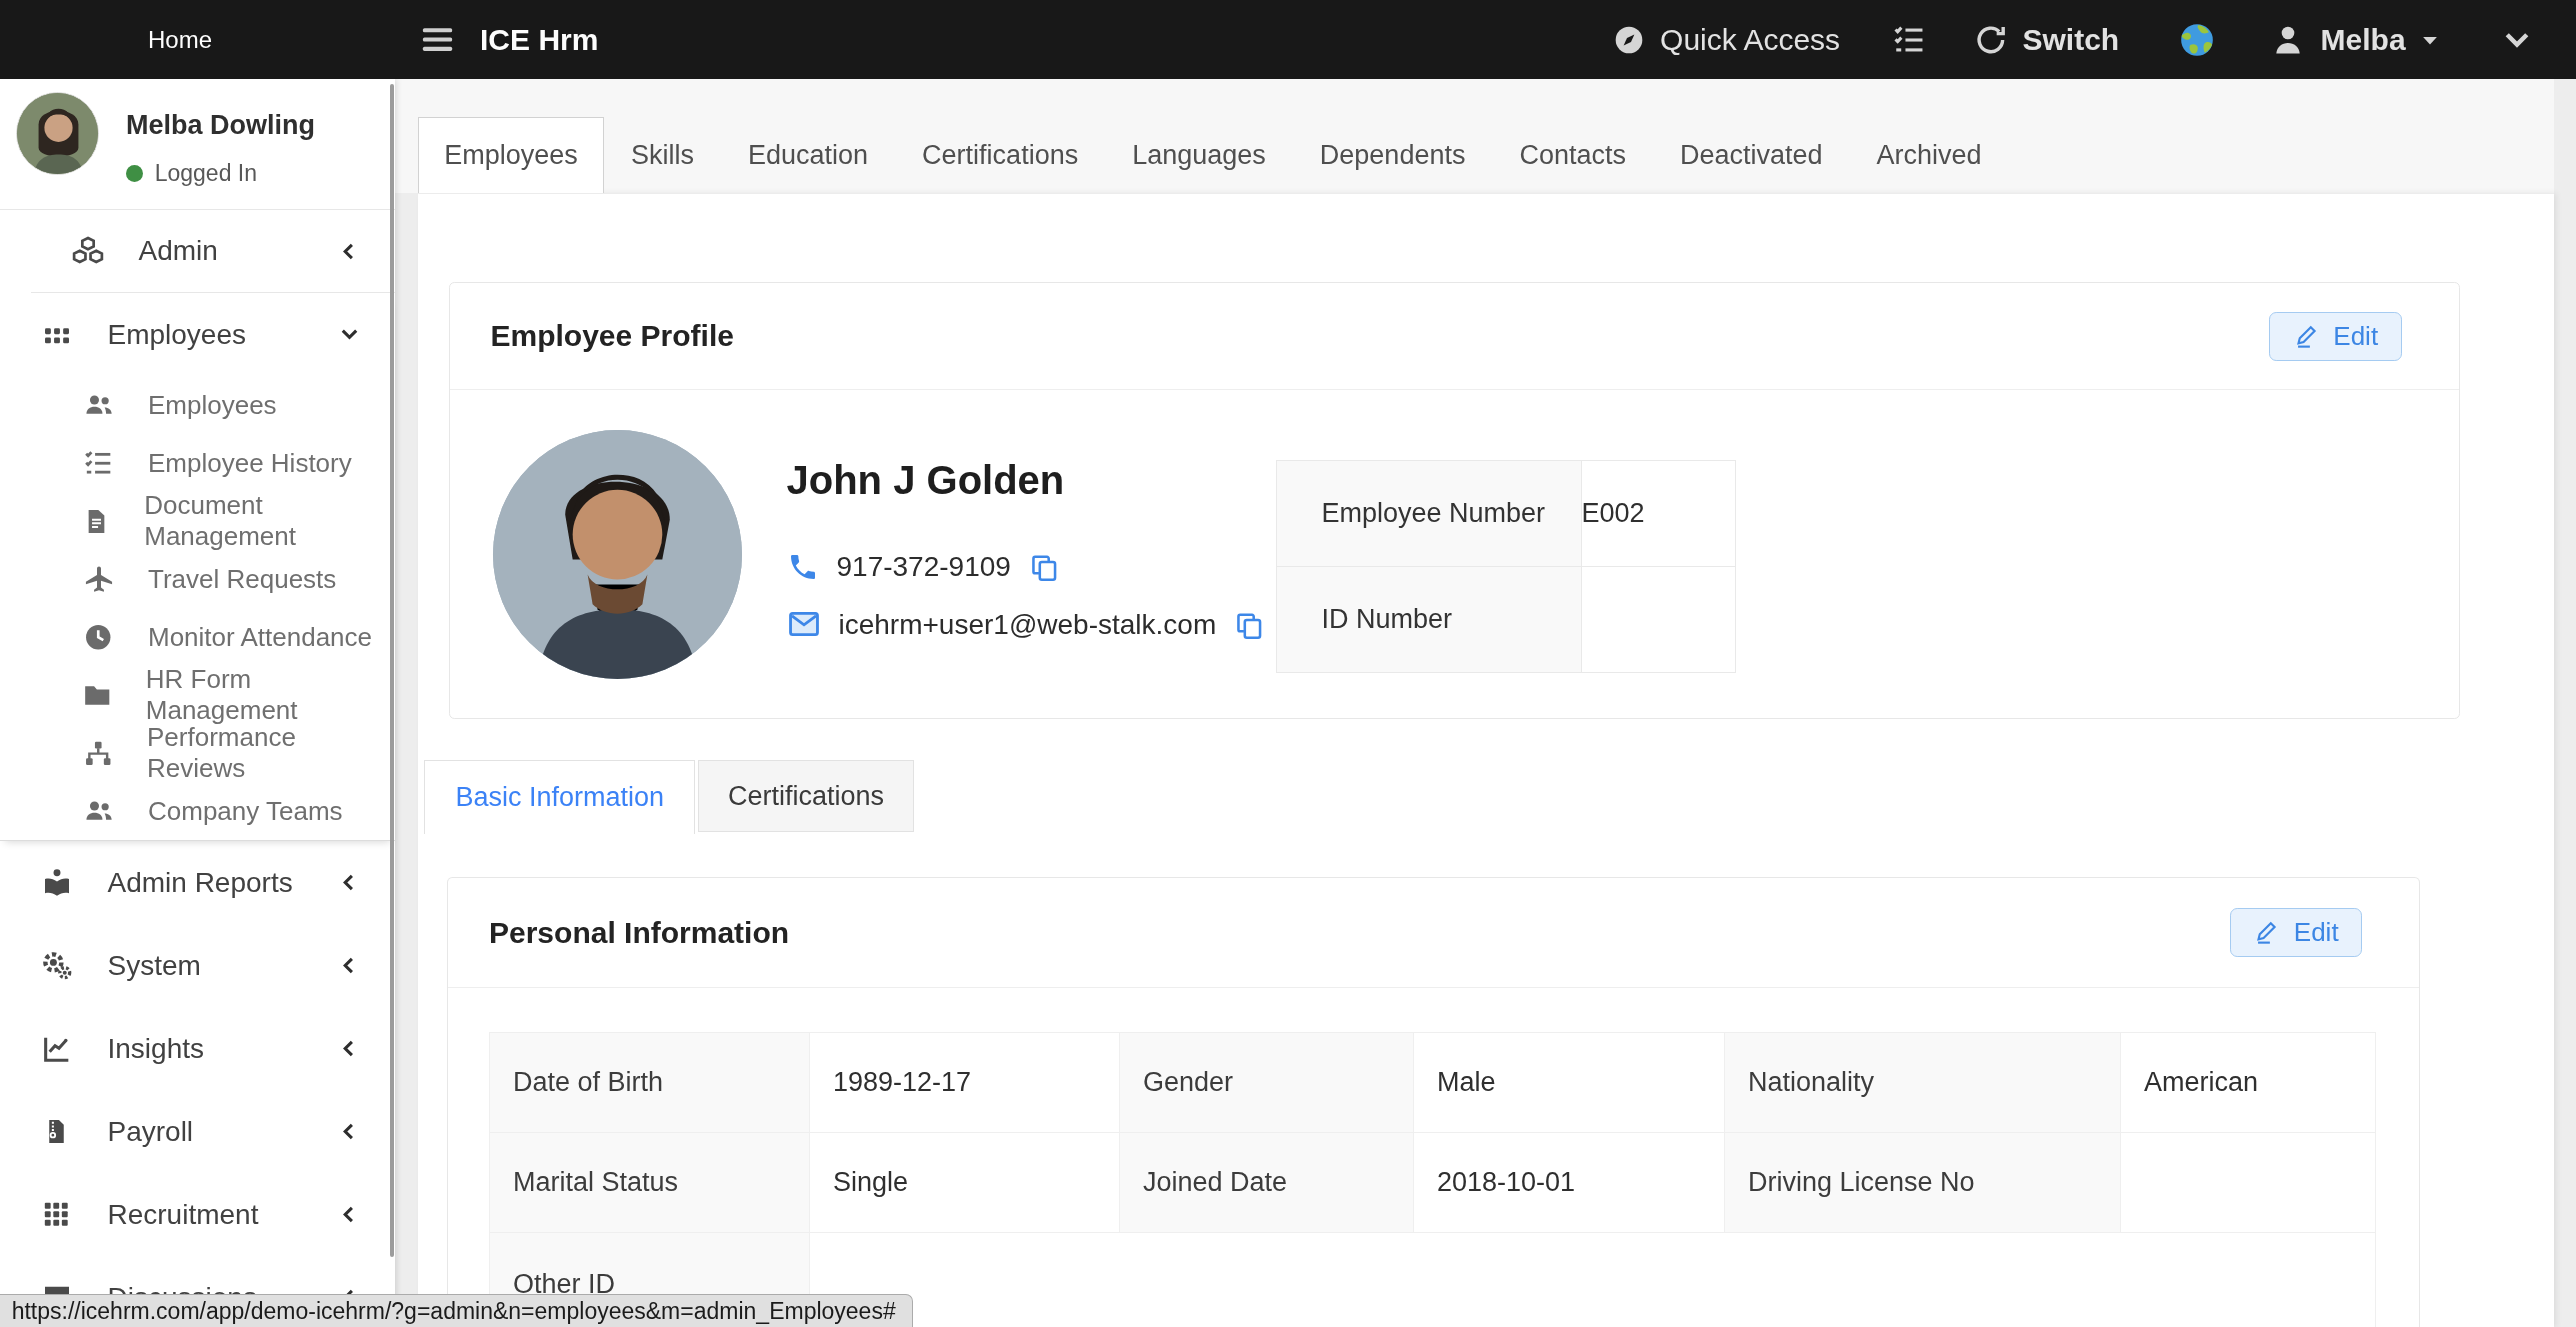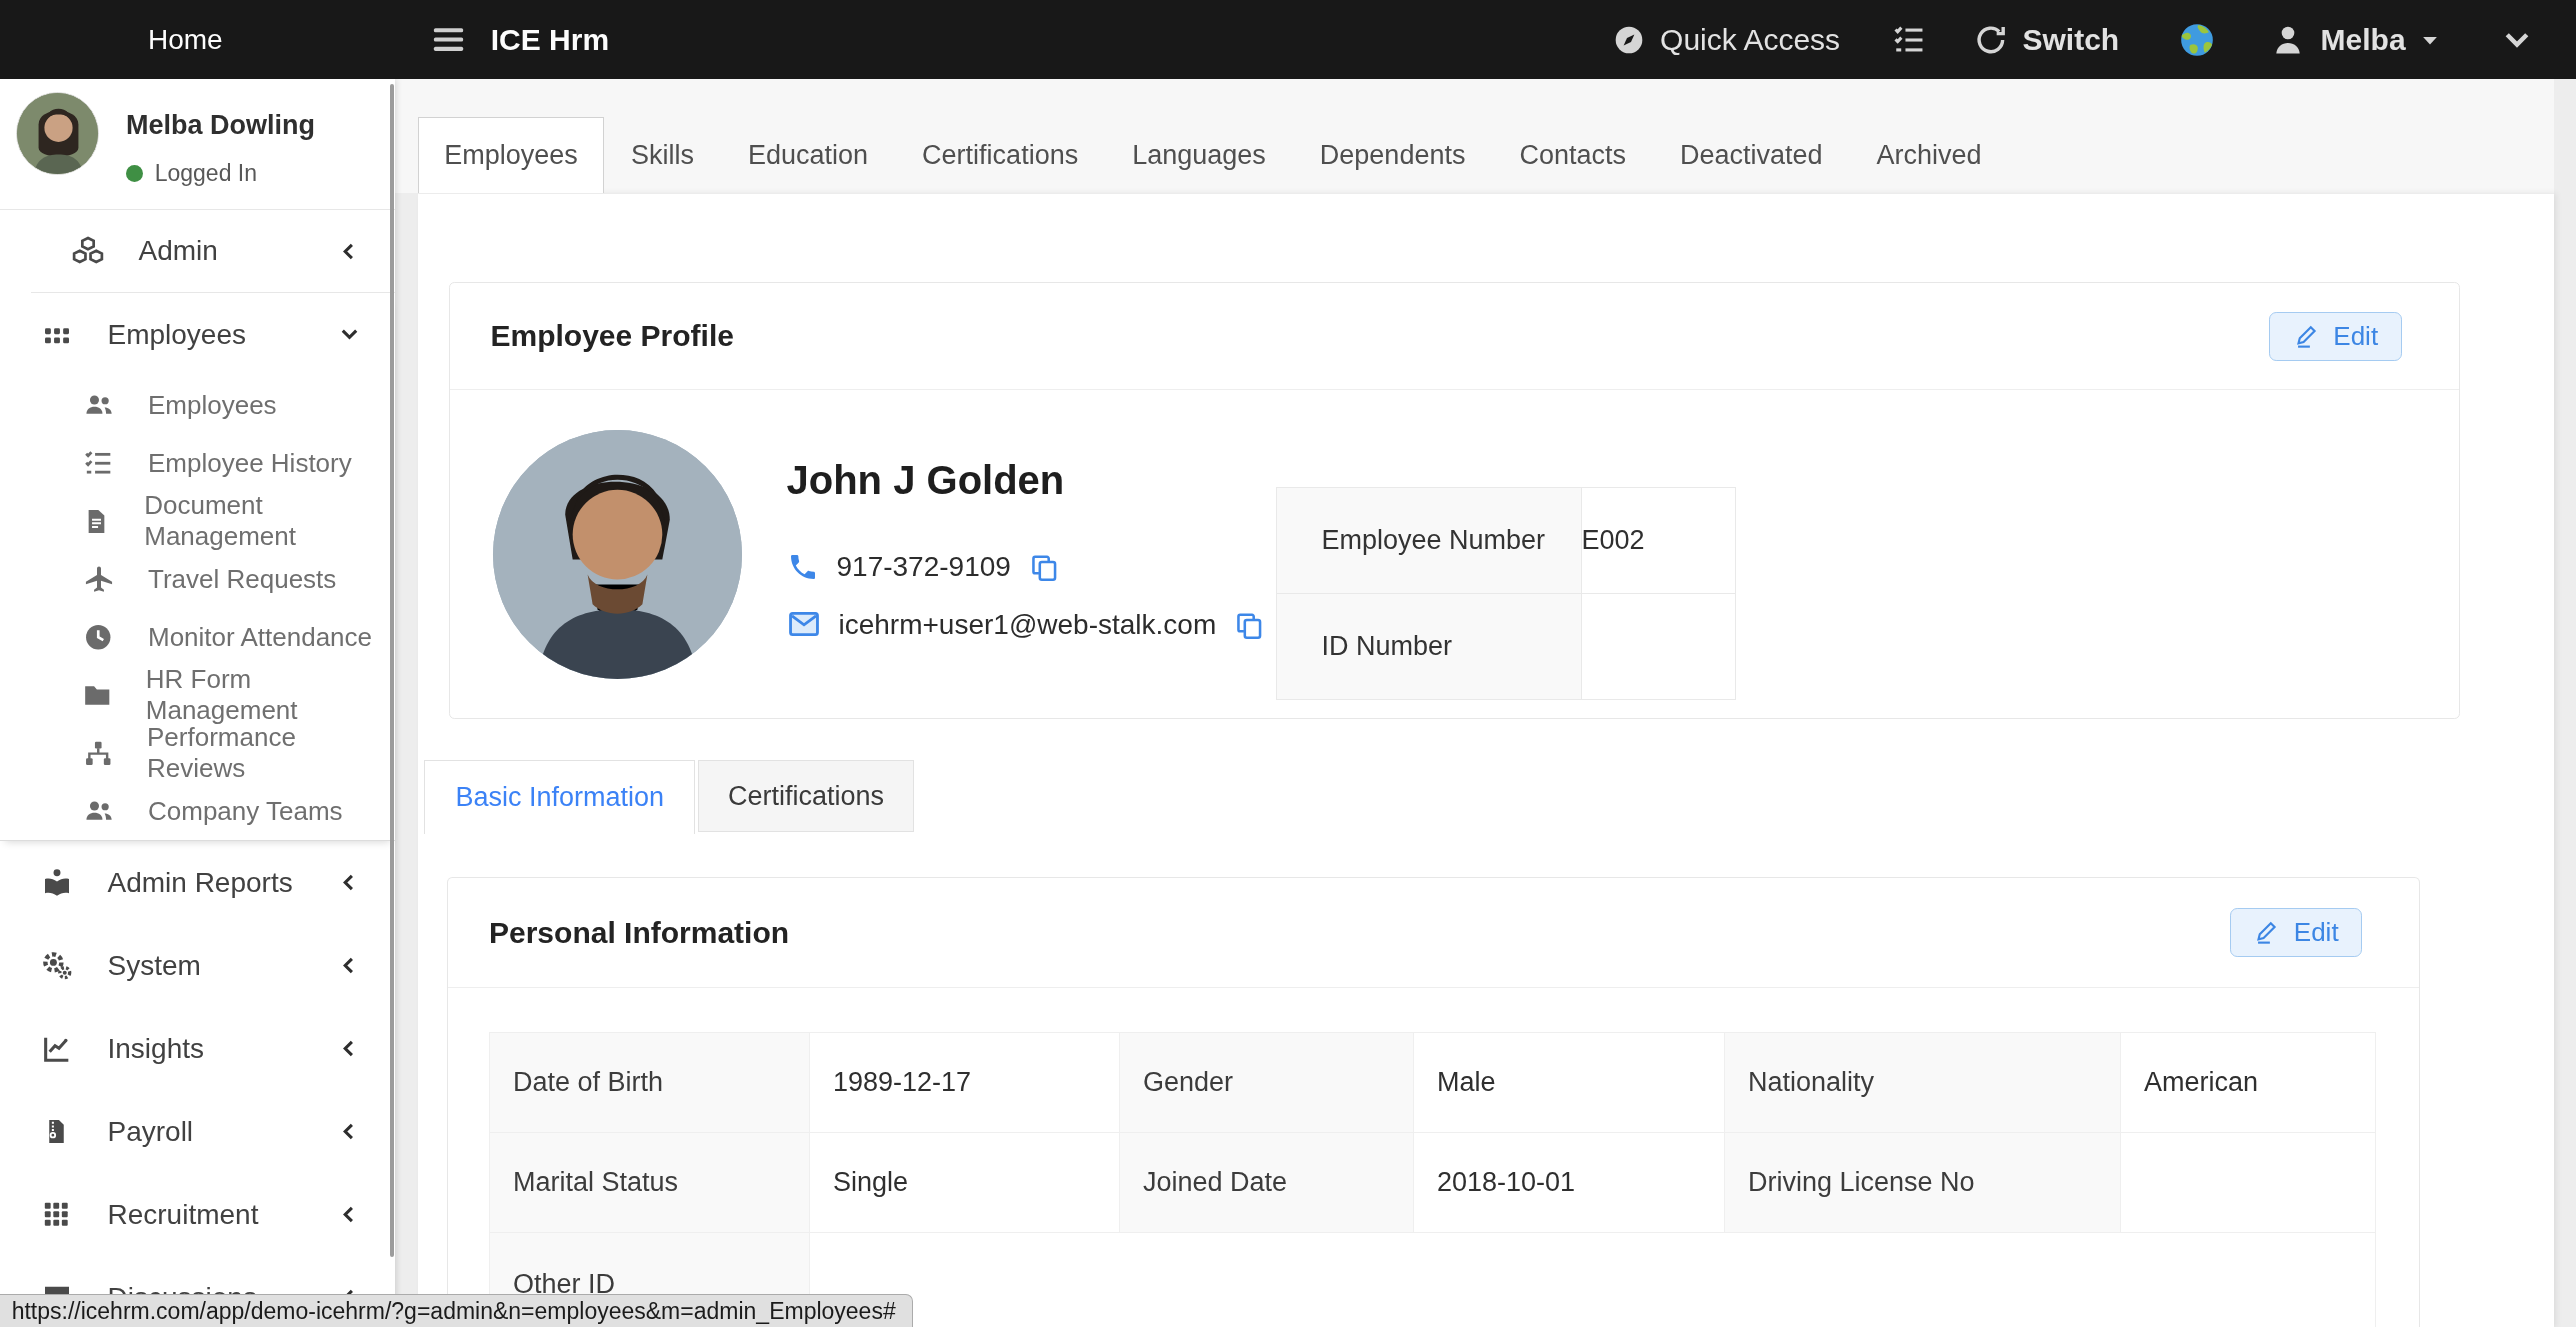--- a/index.html
+++ b/index.html
@@ -1,21 +1,21 @@
 <!DOCTYPE html>
 <html style="font-size:14.4px"><head>
 <meta charset="utf-8">
 <style>
   * { margin:0; padding:0; box-sizing:border-box; }
   html,body { width:2576px; height:1327px; background:#ededed; font-family:"Liberation Sans", sans-serif; }
   .screen { position:relative; width:2576px; height:1327px; overflow:hidden; background:#ededed; }
 
   
   .topbar { position:absolute; left:0; top:0; width:2576px; height:79px; background:#181818; color:#e6e6e6; display:flex; align-items:center; z-index:30; }
-  .tb-home { margin-left:148px; font-size:28px; font-weight:500; color:#fdfdfd; }
+  .tb-home { margin-left:148px; font-size:24px; font-weight:500; color:#fdfdfd; }
   .tb-burger { margin-left:206px; width:39px; height:39px; color:#cfcfcf; display:flex; align-items:center; }
   .tb-brand { margin-left:23px; font-size:30px; font-weight:700; color:#fdfdfd; }
   .tb-right { margin-left:auto; margin-right:41px; display:flex; align-items:center; }
   .tb-item { display:flex; align-items:center; gap:14.4px; font-size:30px; color:#e2e2e2; }
   .tb-item .bold { font-weight:600; }
   .tb-gap-a { margin-left:52px; } .tb-gap-b { margin-left:48px; } .tb-gap-c { margin-left:59px; } .tb-gap-d { margin-left:54px; }
   .tb-icon { display:flex; align-items:center; color:#d5d5d5; }
   svg.ic { display:block; }
 
   
@@ -48,21 +48,21 @@
   .edit-btn { display:flex; align-items:center; gap:13.5px; background:#e8f2fd; border:1.8px solid #a5cbf1; border-radius:7.2px; color:#3c86e4; font-size:26px; padding:8px 22.4px; cursor:pointer; }
 
   .profile-card { left:30.5px; top:88px; width:2011px; height:437px; }
   .profile-card .card-head { height:107px; }
   .profile-body { position:relative; height:328px; }
   .photo { position:absolute; left:43px; top:40px; width:249px; height:249px; border-radius:50%; overflow:hidden; background:#9fb0bd; }
   .p-name { position:absolute; left:337px; top:68px; font-size:40px; font-weight:700; color:#1e1e1e; }
   .p-row { position:absolute; left:337px; display:flex; align-items:flex-end; gap:18px; font-size:28px; color:#2c2c2c; }
   .p-phone { top:161px; } .p-email { top:217px; }
   .blue { color:#3d87e8; }
-  .mini-table { position:absolute; left:826px; top:70px; border-collapse:collapse; font-size:27px;margin-top:27px; }
+  .mini-table { position:absolute; left:826px; top:70px; border-collapse:collapse; font-size:27px; }
   .mini-table td { border:0.9px solid #e9e9e9; height:106px; }
   .mini-table td.lbl { width:305px; background:#f9f9f9; color:#333; padding-left:45px; }
   .mini-table td.val { width:154px; text-align:left; color:#2f2f2f; }
 
   .subtabs { position:absolute; left:6.3px; top:566px; display:flex; gap:2.7px; align-items:flex-start; }
   .subtab { height:74px; display:flex; align-items:center; justify-content:center; font-size:27px; }
   .subtab-active { width:271px; background:#fff; border:0.9px solid #e2e2e2; border-bottom:none; color:#3b82f6; }
   .subtab-idle { width:216px; height:72px; background:#f5f5f5; border:0.9px solid #e2e2e2; color:#3a3a3a; }
 
   .personal-card { left:29px; top:683px; width:1973px; height:556px; border-bottom:none; border-radius:5.4px 5.4px 0 0; }

